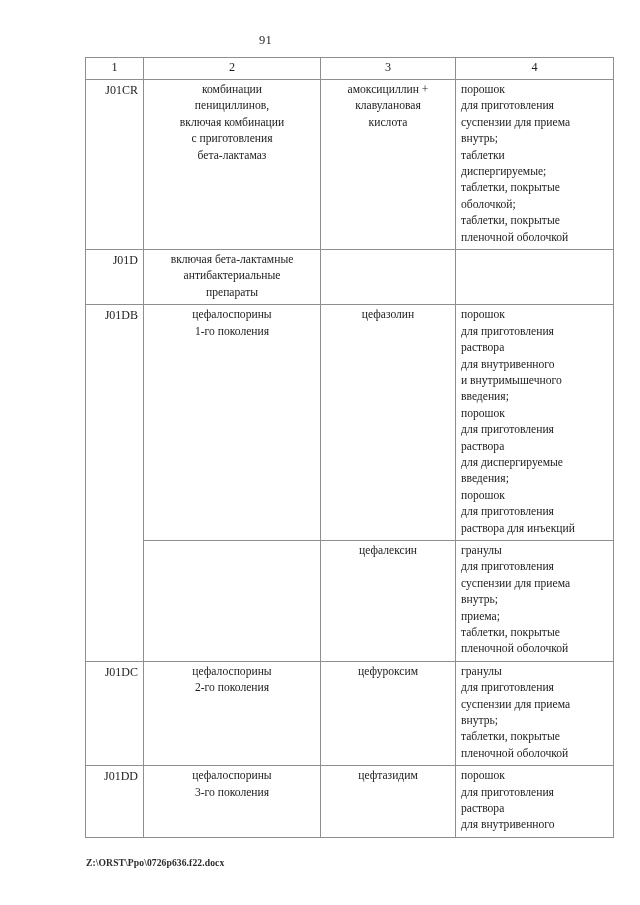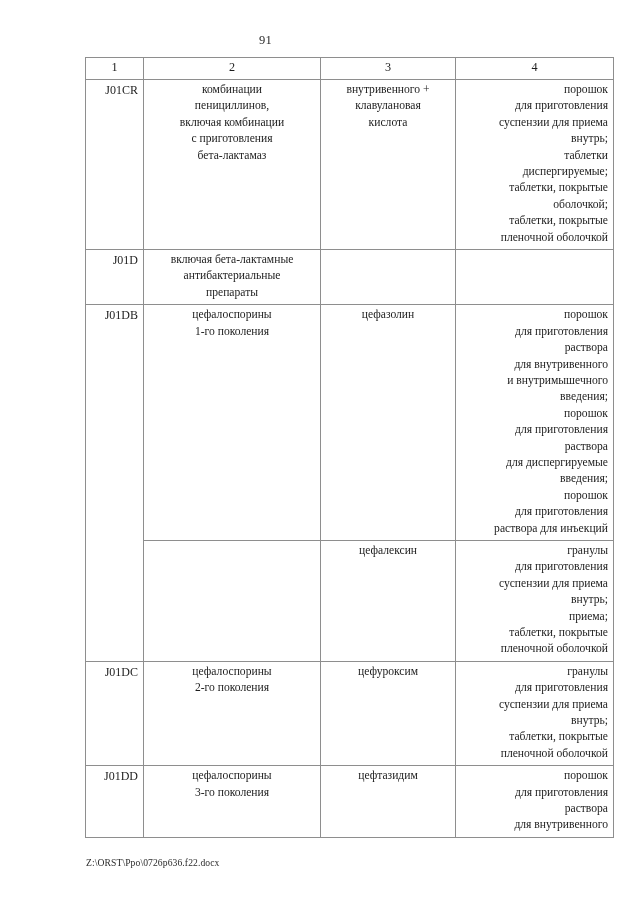--- a/index.html
+++ b/index.html
@@ -76,21 +76,21 @@
     white-space: nowrap;
     font-size: 12px;
   }
   .col2-cell {
     text-align: center;
   }
   .col3-cell {
     text-align: center;
   }
   .col4-cell {
-    text-align: right;
+    text-align: left;
   }
 
   .cell-lines {
     display: block;
   }
   .cell-lines .ln {
     display: block;
     white-space: pre;
   }
   .col3-cell .cell-lines .ln { text-align: center; }
@@ -99,20 +99,21 @@
   .footer-path {
     position: absolute;
     left: 86px;
     top: 857px;
     font-family: "Liberation Serif", "DejaVu Serif", serif;
     font-size: 9.6px;
     line-height: 12px;
     color: #2b2b2b;
     letter-spacing: 0.1px;
     white-space: pre;
+    font-weight: bold;
   }
 </style>
 </head>
 <body>
 
 <div class="page">
 
   <div class="page-number">91</div>
 
   <table class="doc-table">
@@ -140,21 +141,21 @@
             <span class="cell-lines">
               <span class="ln">комбинации</span>
               <span class="ln">пенициллинов,</span>
               <span class="ln">включая комбинации</span>
               <span class="ln">с приготовления</span>
               <span class="ln">бета-лактамаз</span>
             </span>
           </td>
         <td class="col3-cell">
             <span class="cell-lines">
-              <span class="ln">внутривенного +</span>
+              <span class="ln">амоксициллин +</span>
               <span class="ln">клавулановая</span>
               <span class="ln">кислота</span>
             </span>
           </td>
         <td class="col4-cell">
             <span class="cell-lines">
               <span class="ln">порошок</span>
               <span class="ln">для приготовления</span>
               <span class="ln">суспензии для приема</span>
               <span class="ln">внутрь;</span>

